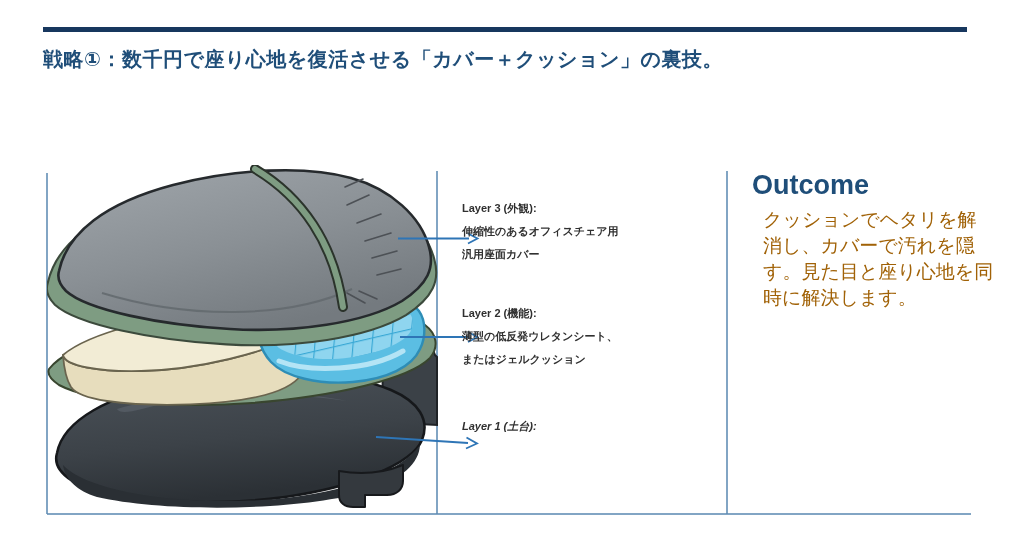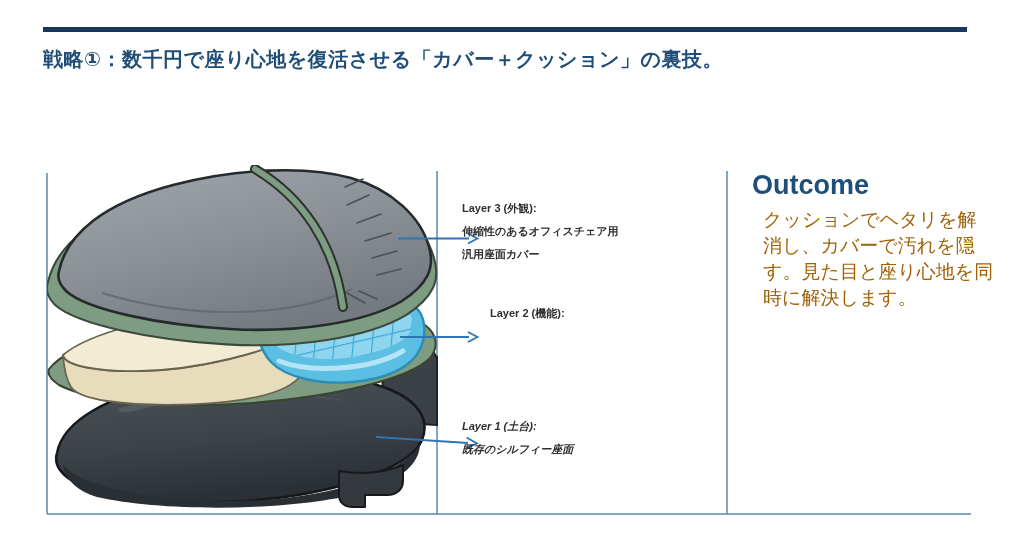--- a/index.html
+++ b/index.html
@@ -25,21 +25,21 @@
   .illus{position:absolute;left:47px;top:165px;width:391px;height:349px;}
   .arrow-overlay{position:absolute;left:0;top:0;width:1024px;height:538px;pointer-events:none;}
 
   .layer-label{
     position:absolute;left:462px;width:250px;
     font-size:11px;line-height:23px;font-weight:700;color:#303030;
   }
   .layer-label .ttl{display:block;}
   .layer-label .desc{display:block;white-space:pre-line;}
   #label-layer3{top:197px;}
-  #label-layer2{top:302px;margin-left:28px;}
+  #label-layer2{top:302px;}
   #label-layer1{top:415px;font-style:italic;}
 
   .outcome-heading{
     position:absolute;left:752px;top:170px;
     font-size:27px;font-weight:700;color:#1F4E79;
   }
   .outcome-body{
     position:absolute;left:751px;top:207px;width:232px;
     font-size:19px;line-height:26px;color:#a16207;margin-left:12px;
   }
@@ -139,22 +139,23 @@
     </g>
   </svg>
 
   <div class="layer-label" id="label-layer3">
     <span class="ttl">Layer 3 (外観):</span>
     <span class="desc">伸縮性のあるオフィスチェア用
 汎用座面カバー</span>
   </div>
   <div class="layer-label" id="label-layer2">
     <span class="ttl">Layer 2 (機能):</span>
+    <span class="desc">薄型の低反発ウレタンシート、
+またはジェルクッション</span>
   </div>
   <div class="layer-label" id="label-layer1">
     <span class="ttl">Layer 1 (土台):</span>
-    <span class="desc">既存のシルフィー座面</span>
   </div>
 
   <div class="outcome-heading">Outcome</div>
   <div class="outcome-body">クッションでヘタリを解消し、カバーで汚れを隠す。見た目と座り心地を同時に解決します。</div>
 
 </div>
 
 </body></html>

